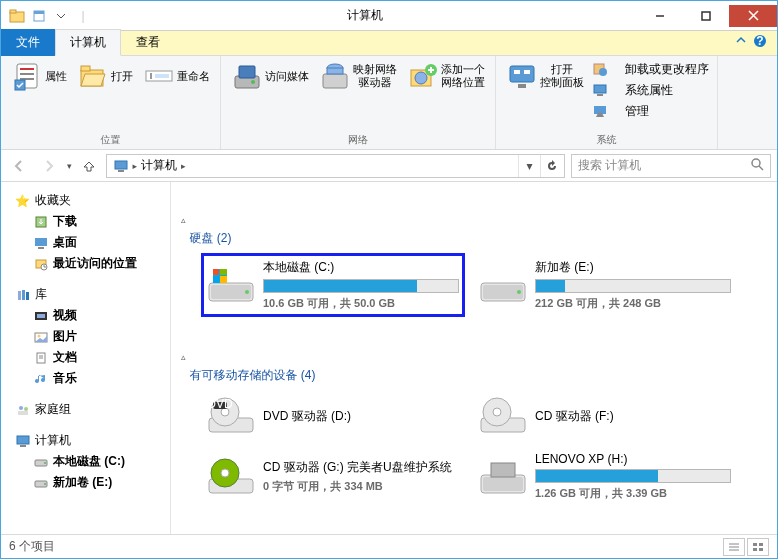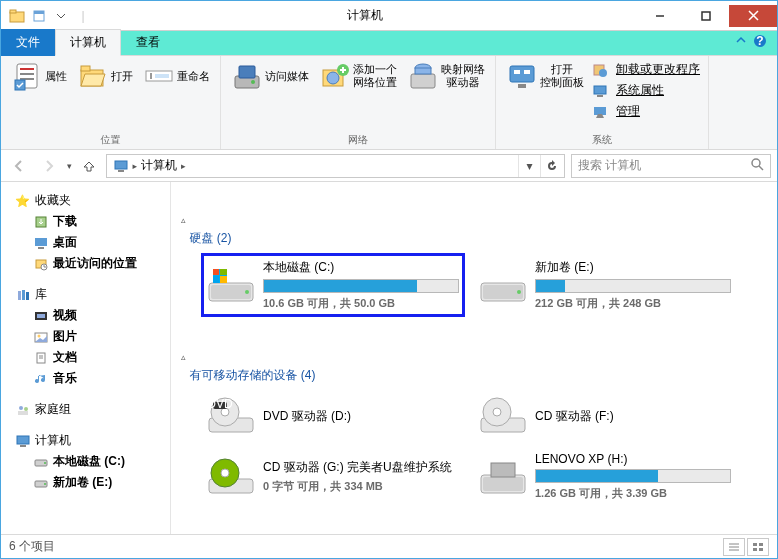--- a/index.html
+++ b/index.html
@@ -9,37 +9,37 @@
 .titlebar { height: 30px; background: linear-gradient(#fff, #fff); display: flex; align-items: center; border-bottom: 1px solid #d0d0d0; }
 .titlebar .qat { display: flex; gap: 2px; padding-left: 6px; align-items: center; }
 .qat-icon { width: 20px; height: 20px; display: flex; align-items: center; justify-content: center; }
 .titlebar .title { flex: 1; text-align: center; font-size: 12px; }
 .winbtns { display: flex; }
 .winbtn { width: 46px; height: 22px; display: flex; align-items: center; justify-content: center; color: #333; }
 .winbtn.close { background: #c64839; color: #fff; width: 48px; }
 .winbtn svg { display: block; }
 
 
-.tabs { height: 25px; display: flex; background: #5eead4; border-bottom: 1px solid #dadada; align-items: flex-end; }
+.tabs { height: 25px; display: flex; background: #fef9c3; border-bottom: 1px solid #dadada; align-items: flex-end; }
 .tab { padding: 4px 14px; font-size: 12px; border: 1px solid transparent; position: relative; top: 1px; }
 .tab.file { background: #1979ca; color: #fff; }
 .tab.active { background: #f5f6f7; border: 1px solid #dadada; border-bottom: 1px solid #f5f6f7; }
 .tabs .spacer { flex: 1; }
 .tabs .help { padding: 4px 10px; color: #1979ca; display: flex; gap: 6px; }
 
 
 .ribbon { height: 94px; background: #f5f6f7; border-bottom: 1px solid #dadada; display: flex; }
 .group { border-right: 1px solid #e1e1e1; display: flex; flex-direction: column; padding: 2px 6px 0; }
 .group-body { flex: 1; display: flex; gap: 2px; align-items: flex-start; }
 .group-label { text-align: center; font-size: 10px; color: #666; padding-bottom: 2px; }
 .rbtn { display: flex; flex-direction: row; align-items: center; gap: 2px; padding: 2px 4px; min-width: 42px; }
 .rbtn .ricon { width: 32px; height: 32px; display: flex; align-items: center; justify-content: center; }
 .rbtn .rlabel { font-size: 11px; text-align: center; line-height: 13px; }
 .syslist { display: flex; flex-direction: column; gap: 2px; padding-top: 2px; }
-.sysitem { display: flex; align-items: flex-end; gap: 8px; font-size: 11px; padding: 1px 2px; text-decoration: underline; }
+.sysitem { display: flex; align-items: flex-start; gap: 17px; font-size: 11px; padding: 1px 2px; }
 .sysitem .sicon { width: 16px; height: 16px; }
 
 
 .navrow { height: 32px; border-bottom: 1px solid #dadada; display: flex; align-items: center; padding: 3px 6px; gap: 6px; background: #fff; }
 .navarrow { width: 24px; height: 24px; border-radius: 3px; display: flex; align-items: center; justify-content: center; color: #7a7a7a; }
 .navarrow.disabled { opacity: .6; }
 .uparrow { width: 22px; height: 22px; display:flex; align-items:center; justify-content:center; color:#555; }
 .addressbar { flex: 1; height: 24px; border: 1px solid #c9c9c9; display: flex; align-items: center; padding: 0 2px; background:#fff; }
 .addressbar .seg { padding: 0 4px; display: flex; align-items: center; gap: 2px; }
 .addr-btn { width: 22px; height: 22px; display:flex; align-items:center; justify-content:center; border-left:1px solid #e4e4e4; color:#555;}
@@ -182,39 +182,39 @@
               <rect x="4" y="16" width="24" height="12" rx="2" fill="#b8b8b8" stroke="#777"></rect>
               <rect x="8" y="6" width="16" height="12" rx="1" fill="#4a7ebb" stroke="#2a5a9a"></rect>
               <circle cx="22" cy="22" r="2" fill="#5b5"></circle>
             </svg>
           </div>
         <div class="rlabel">访问媒体</div>
       </div>
       <div class="rbtn">
         <div class="ricon">
             <svg width="32" height="32">
+              <rect x="4" y="14" width="24" height="14" rx="2" fill="#d0d0d0" stroke="#888"></rect>
+              <ellipse cx="16" cy="8" rx="8" ry="4" fill="#8ab4e8" stroke="#4a7ebb"></ellipse>
+              <rect x="8" y="8" width="16" height="6" fill="#8ab4e8" stroke="#4a7ebb"></rect>
+            </svg>
+          </div>
+        <div class="rlabel" style="white-space:pre-line">映射网络
+驱动器</div>
+      </div>
+      <div class="rbtn">
+        <div class="ricon">
+            <svg width="32" height="32">
               <rect x="4" y="10" width="20" height="16" fill="#ffd97a" stroke="#c89b3c"></rect>
               <circle cx="14" cy="18" r="6" fill="#8ab4e8" stroke="#4a7ebb"></circle>
               <circle cx="24" cy="10" r="6" fill="#6c6"></circle>
               <path d="M24 7 v6 M21 10 h6" stroke="#fff" stroke-width="2"></path>
             </svg>
           </div>
         <div class="rlabel" style="white-space:pre-line">添加一个
 网络位置</div>
-      </div>
-      <div class="rbtn">
-        <div class="ricon">
-            <svg width="32" height="32">
-              <rect x="4" y="14" width="24" height="14" rx="2" fill="#d0d0d0" stroke="#888"></rect>
-              <ellipse cx="16" cy="8" rx="8" ry="4" fill="#8ab4e8" stroke="#4a7ebb"></ellipse>
-              <rect x="8" y="8" width="16" height="6" fill="#8ab4e8" stroke="#4a7ebb"></rect>
-            </svg>
-          </div>
-        <div class="rlabel" style="white-space:pre-line">映射网络
-驱动器</div>
       </div>
     </div>
     <div class="group-label">网络</div>
   </div>
 
   <div class="group">
     <div class="group-body">
       <div class="rbtn">
         <div class="ricon">
             <svg width="32" height="32">

